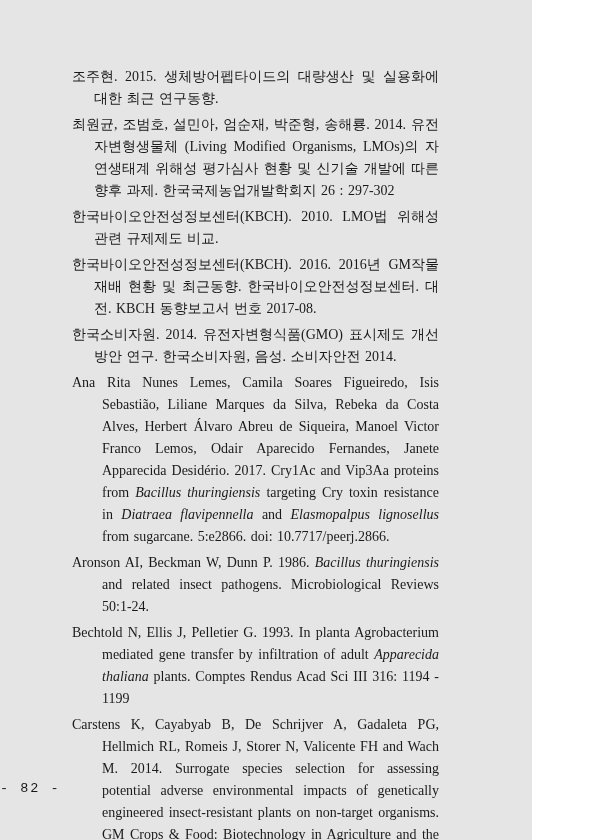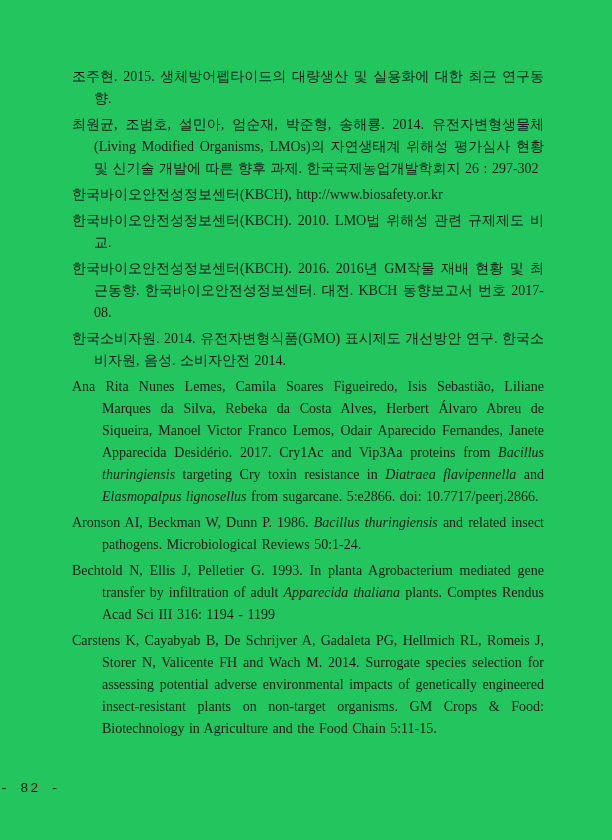--- a/index.html
+++ b/index.html
@@ -2,25 +2,25 @@
 <html><head>
 <meta charset="utf-8">
 <style>
   html, body {
     margin: 0;
     padding: 0;
     background: #ffffff;
   }
   .page {
     position: relative;
-    width: 612px;
+    width: 532px;
     height: 840px;
     box-sizing: border-box;
-    background: #22c55e;
-    padding: 66px 68px 0 72px;
+    background: #e5e5e5;
+    padding: 66px 93px 0 72px;
     overflow: hidden;
     font-family: "Liberation Serif", "DejaVu Serif", serif;
     font-size: 14px;
     color: #1a1a1a;
   }
   .refs p.ref {
     margin: 0 0 4px 0;
     text-align: justify;
     line-height: 22px;
     word-spacing: 1px;
@@ -48,21 +48,20 @@
     font-family: Liberation Mono, monospace;
   }
 </style>
 </head>
 <body>
 
 <div class="page">
   <div class="refs">
       <p class="ref ko"><span>조주현. 2015. 생체방어펩타이드의 대량생산 및 실용화에 대한 최근 연구동향.</span></p>
       <p class="ref ko"><span>최원균, 조범호, 설민아, 엄순재, 박준형, 송해룡. 2014. 유전자변형생물체 (Living Modified Organisms, LMOs)의 자연생태계 위해성 평가심사 현황 및 신기술 개발에 따른 향후 과제. 한국국제농업개발학회지 26 : 297-302</span></p>
-      <p class="ref ko"><span>한국바이오안전성정보센터(KBCH), http://www.biosafety.or.kr</span></p>
       <p class="ref ko"><span>한국바이오안전성정보센터(KBCH). 2010. LMO법 위해성 관련 규제제도 비교.</span></p>
       <p class="ref ko"><span>한국바이오안전성정보센터(KBCH). 2016. 2016년 GM작물 재배 현황 및 최근동향. 한국바이오안전성정보센터. 대전. KBCH 동향보고서 번호 2017-08.</span></p>
       <p class="ref ko"><span>한국소비자원. 2014. 유전자변형식품(GMO) 표시제도 개선방안 연구. 한국소비자원, 음성. 소비자안전 2014.</span></p>
       <p class="ref en"><span>Ana Rita Nunes Lemes, Camila Soares Figueiredo, Isis Sebastião, Liliane Marques da Silva, Rebeka da Costa Alves, Herbert Álvaro Abreu de Siqueira, Manoel Victor Franco Lemos, Odair Aparecido Fernandes, Janete Apparecida Desidério. 2017. Cry1Ac and Vip3Aa proteins from </span><span class="it">Bacillus thuringiensis</span><span> targeting Cry toxin resistance in </span><span class="it">Diatraea flavipennella</span><span> and </span><span class="it">Elasmopalpus lignosellus</span><span> from sugarcane. 5:e2866. doi: 10.7717/peerj.2866.</span></p>
       <p class="ref en"><span>Aronson AI, Beckman W, Dunn P. 1986. </span><span class="it">Bacillus thuringiensis</span><span> and related insect pathogens. Microbiological Reviews 50:1-24.</span></p>
       <p class="ref en"><span>Bechtold N, Ellis J, Pelletier G. 1993. In planta Agrobacterium mediated gene transfer by infiltration of adult </span><span class="it">Apparecida thaliana</span><span> plants. Comptes Rendus Acad Sci III 316: 1194 - 1199</span></p>
       <p class="ref en"><span>Carstens K, Cayabyab B, De Schrijver A, Gadaleta PG, Hellmich RL, Romeis J, Storer N, Valicente FH and Wach M. 2014. Surrogate species selection for assessing potential adverse environmental impacts of genetically engineered insect-resistant plants on non-target organisms. GM Crops &amp; Food: Biotechnology in Agriculture and the Food Chain 5:11-15.</span></p>
     </div>
   <div class="page-number">- 82 -</div>
 </div>

